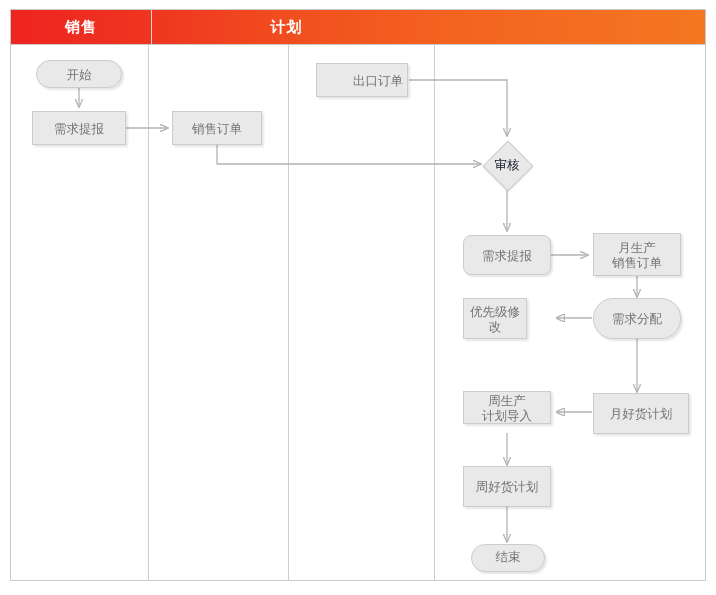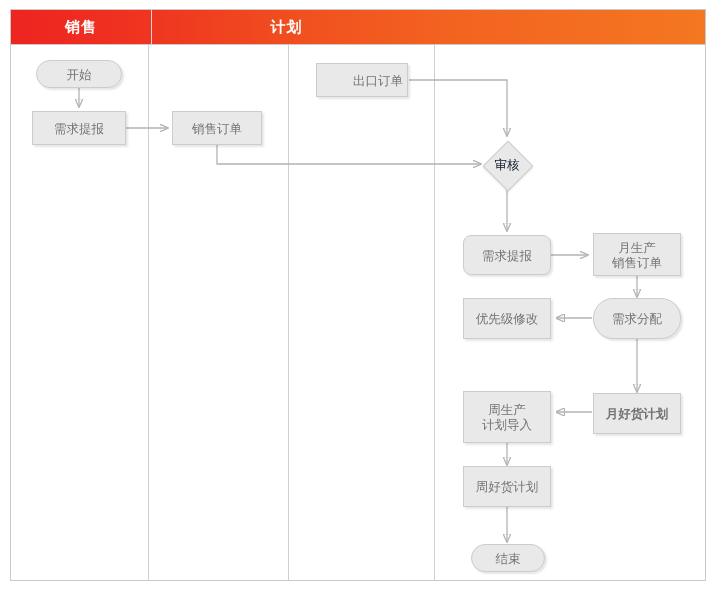--- a/index.html
+++ b/index.html
@@ -192,34 +192,34 @@
 
   <div class="node" style="left:593px; top:233px; width:88px;  height:43px;">
     <span>月生产
 销售订单</span>
   </div>
 
   <div class="node" style="left:593px; top:298px; width:88px;  height:41px;border-radius:20px;">
     <span>需求分配</span>
   </div>
 
-  <div class="node" style="left:463px; top:298px; width:88px;  height:41px;">
+  <div class="node" style="left:463px; top:298px; width:64px;  height:41px;">
     <span>优先级修改</span>
   </div>
 
-  <div class="node" style="left:593px; top:393px; width:88px;  height:41px;font-weight:bold;">
+  <div class="node" style="left:593px; top:393px; width:96px;  height:41px;">
     <span>月好货计划</span>
   </div>
 
-  <div class="node" style="left:463px; top:391px; width:88px;  height:52px;">
+  <div class="node" style="left:463px; top:391px; width:88px;  height:33px;">
     <span>周生产
 计划导入</span>
   </div>
 
   <div class="node" style="left:463px; top:466px; width:88px;  height:41px;">
     <span>周好货计划</span>
   </div>
 
-  <div class="node pill" style="left:471px; top:544px; width:74px;  height:28px;">
+  <div class="node pill" style="left:471px; top:544px; width:74px;  height:28px;font-family:Liberation Mono, monospace;">
     <span>结束</span>
   </div>
 
 </div>
 
 </body></html>

